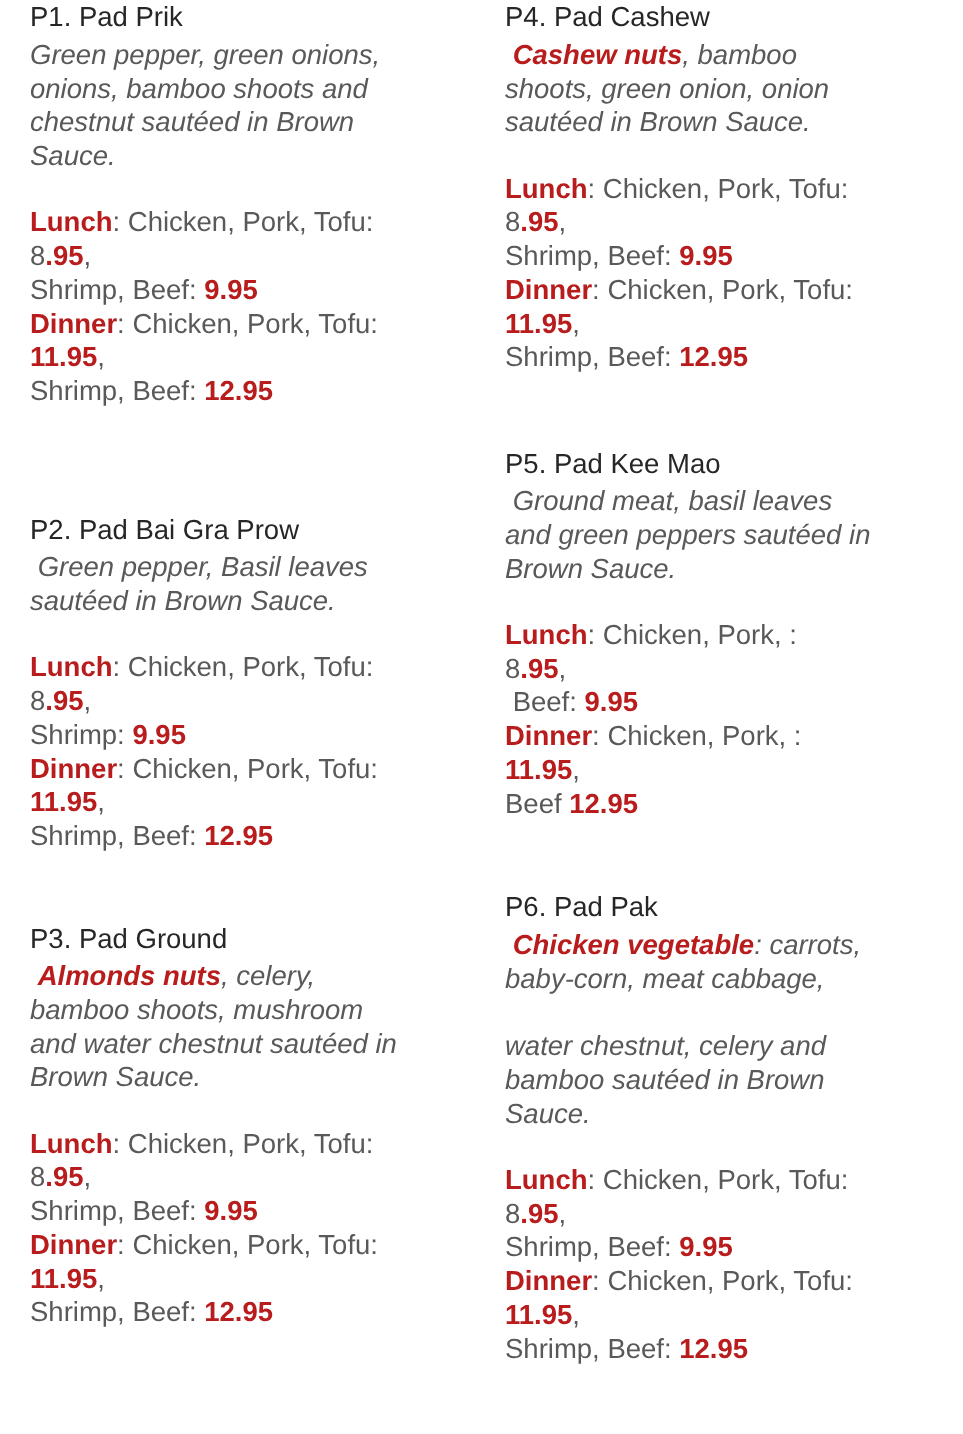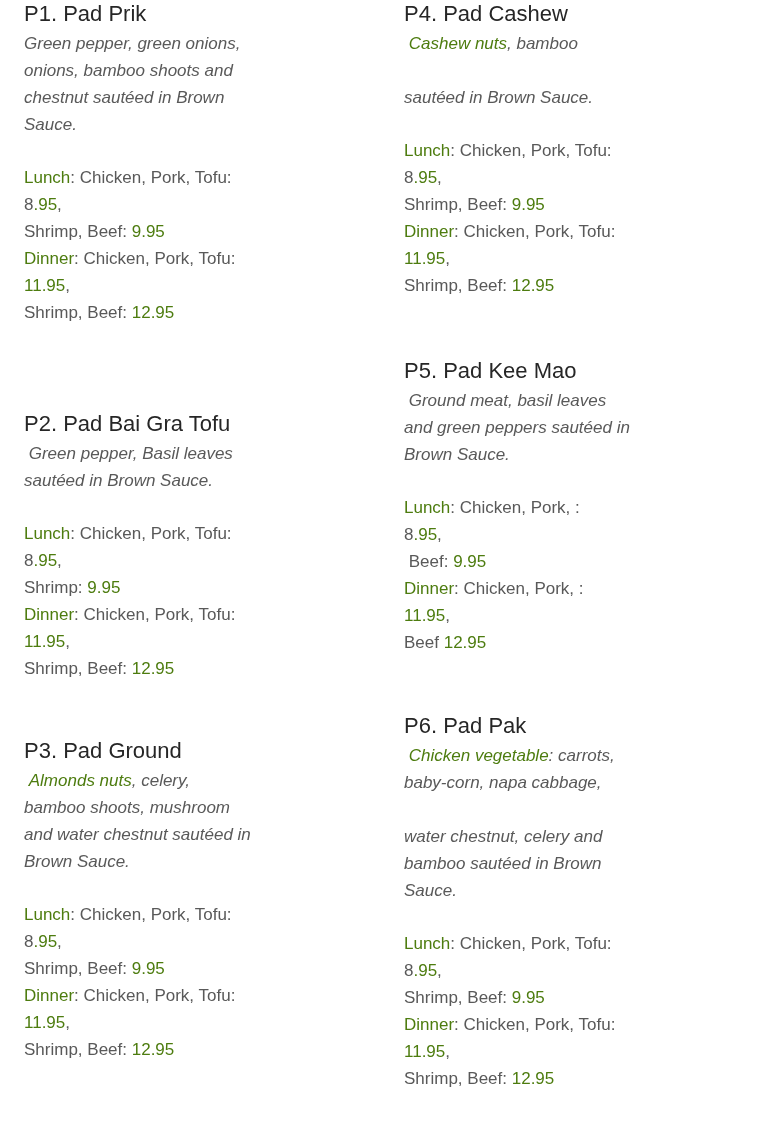--- a/index.html
+++ b/index.html
@@ -24,72 +24,72 @@
     width: 380px;
   }
   .item h3 {
     font-size: 22px;
     line-height: 28px;
     font-weight: 400;
     color: #262626;
     margin: 0 0 2px 0;
   }
   .item p {
-    font-size: 17px;
+    font-size: 22px;
     line-height: 27px;
     color: #595959;
     margin: 0;
     max-width: 300px;
     white-space: pre-wrap;
   }
   .item p.desc {
     font-style: italic;
     margin-bottom: 26px;
   }
   .item strong {
-    font-weight: 400;
-    color: #4d7c0f;
+    font-weight: 700;
+    color: #b91c1c;
   }
   
   .col-left  .item:nth-child(1) { margin-bottom: 84px; }
   .col-left  .item:nth-child(2) { margin-bottom: 55px; }
   .col-right .item:nth-child(1) { margin-bottom: 58px; }
   .col-right .item:nth-child(2) { margin-bottom: 56px; }
 </style>
 </head>
 <body>
 
 <main class="menu">
   <div class="col col-left">
       <section class="item">
         <h3>P1. Pad Prik</h3>
         <p class="desc"><span>Green pepper, green onions,</span><br><span>onions, bamboo shoots and</span><br><span>chestnut sautéed in Brown</span><br><span>Sauce.</span></p>
         <p class="prices"><strong>Lunch</strong><span>: Chicken, Pork, Tofu:</span><br><span>8</span><strong>.95</strong><span>,</span><br><span>Shrimp, Beef: </span><strong>9.95</strong><br><strong>Dinner</strong><span>: Chicken, Pork, Tofu:</span><br><strong>11.95</strong><span>,</span><br><span>Shrimp, Beef: </span><strong>12.95</strong></p>
       </section>
       <section class="item">
-        <h3>P2. Pad Bai Gra Tofu</h3>
+        <h3>P2. Pad Bai Gra Prow</h3>
         <p class="desc"><span> Green pepper, Basil leaves</span><br><span>sautéed in Brown Sauce.</span></p>
         <p class="prices"><strong>Lunch</strong><span>: Chicken, Pork, Tofu:</span><br><span>8</span><strong>.95</strong><span>,</span><br><span>Shrimp: </span><strong>9.95</strong><br><strong>Dinner</strong><span>: Chicken, Pork, Tofu:</span><br><strong>11.95</strong><span>,</span><br><span>Shrimp, Beef: </span><strong>12.95</strong></p>
       </section>
       <section class="item">
         <h3>P3. Pad Ground</h3>
         <p class="desc"><strong> Almonds nuts</strong><span>, celery,</span><br><span>bamboo shoots, mushroom</span><br><span>and water chestnut sautéed in</span><br><span>Brown Sauce.</span></p>
         <p class="prices"><strong>Lunch</strong><span>: Chicken, Pork, Tofu:</span><br><span>8</span><strong>.95</strong><span>,</span><br><span>Shrimp, Beef: </span><strong>9.95</strong><br><strong>Dinner</strong><span>: Chicken, Pork, Tofu:</span><br><strong>11.95</strong><span>,</span><br><span>Shrimp, Beef: </span><strong>12.95</strong></p>
       </section>
     </div>
   <div class="col col-right">
       <section class="item">
         <h3>P4. Pad Cashew</h3>
-        <p class="desc"><strong> Cashew nuts</strong><span>, bamboo</span><br><br><span>sautéed in Brown Sauce.</span></p>
+        <p class="desc"><strong> Cashew nuts</strong><span>, bamboo</span><br><span>shoots, green onion, onion</span><br><span>sautéed in Brown Sauce.</span></p>
         <p class="prices"><strong>Lunch</strong><span>: Chicken, Pork, Tofu:</span><br><span>8</span><strong>.95</strong><span>,</span><br><span>Shrimp, Beef: </span><strong>9.95</strong><br><strong>Dinner</strong><span>: Chicken, Pork, Tofu:</span><br><strong>11.95</strong><span>,</span><br><span>Shrimp, Beef: </span><strong>12.95</strong></p>
       </section>
       <section class="item">
         <h3>P5. Pad Kee Mao</h3>
         <p class="desc"><span> Ground meat, basil leaves</span><br><span>and green peppers sautéed in</span><br><span>Brown Sauce.</span></p>
         <p class="prices"><strong>Lunch</strong><span>: Chicken, Pork, :</span><br><span>8</span><strong>.95</strong><span>,</span><br><span> Beef: </span><strong>9.95</strong><br><strong>Dinner</strong><span>: Chicken, Pork, :</span><br><strong>11.95</strong><span>,</span><br><span>Beef </span><strong>12.95</strong></p>
       </section>
       <section class="item">
         <h3>P6. Pad Pak</h3>
-        <p class="desc"><strong> Chicken vegetable</strong><span>: carrots,</span><br><span>baby-corn, napa cabbage,</span><br><br><span>water chestnut, celery and</span><br><span>bamboo sautéed in Brown</span><br><span>Sauce.</span></p>
+        <p class="desc"><strong> Chicken vegetable</strong><span>: carrots,</span><br><span>baby-corn, meat cabbage,</span><br><br><span>water chestnut, celery and</span><br><span>bamboo sautéed in Brown</span><br><span>Sauce.</span></p>
         <p class="prices"><strong>Lunch</strong><span>: Chicken, Pork, Tofu:</span><br><span>8</span><strong>.95</strong><span>,</span><br><span>Shrimp, Beef: </span><strong>9.95</strong><br><strong>Dinner</strong><span>: Chicken, Pork, Tofu:</span><br><strong>11.95</strong><span>,</span><br><span>Shrimp, Beef: </span><strong>12.95</strong></p>
       </section>
     </div>
 </main>
 
 </body></html>

